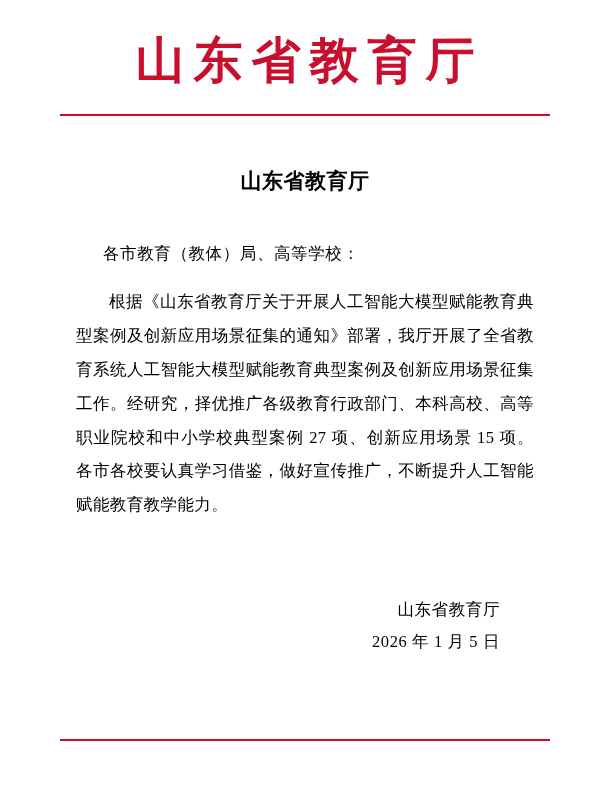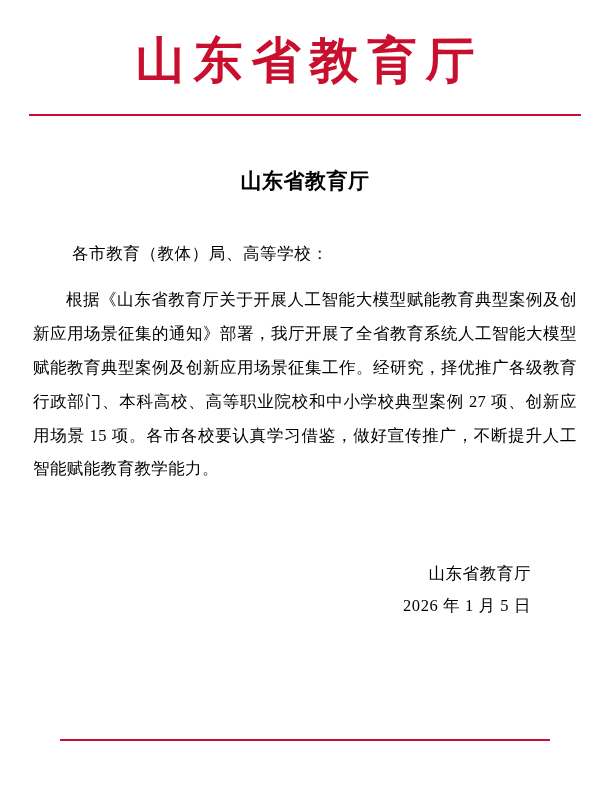--- a/index.html
+++ b/index.html
@@ -12,21 +12,21 @@
     height: 785px;
     font-family: "Liberation Serif", "DejaVu Serif", serif;
     color: #000000;
     position: relative;
     overflow: hidden;
   }
   .page {
     width: 610px;
     height: 785px;
     box-sizing: border-box;
-    padding: 0 29px;
+    padding: 0 60px;
     position: relative;
     background: #fff;
   }
   .letterhead {
     text-align: center;
     padding-top: 34px;
   }
   .letterhead-title {
     font-family: "Liberation Serif", "DejaVu Serif", serif;
     color: #c8102e;
@@ -63,21 +63,21 @@
   }
   .body-text {
     margin-top: 14px;
     font-size: 16.5px;
     line-height: 2.05;
     letter-spacing: 0.4px;
     text-align: justify;
     text-justify: inter-ideograph;
   }
   .body-text p {
-    margin: 4px;
+    margin: 16px;
     text-indent: 2em;
   }
   .attachment {
     margin-top: 34px;
     font-size: 16.5px;
     line-height: 1.9;
     text-indent: 2em;
     letter-spacing: 0.4px;
   }
   .signature {

